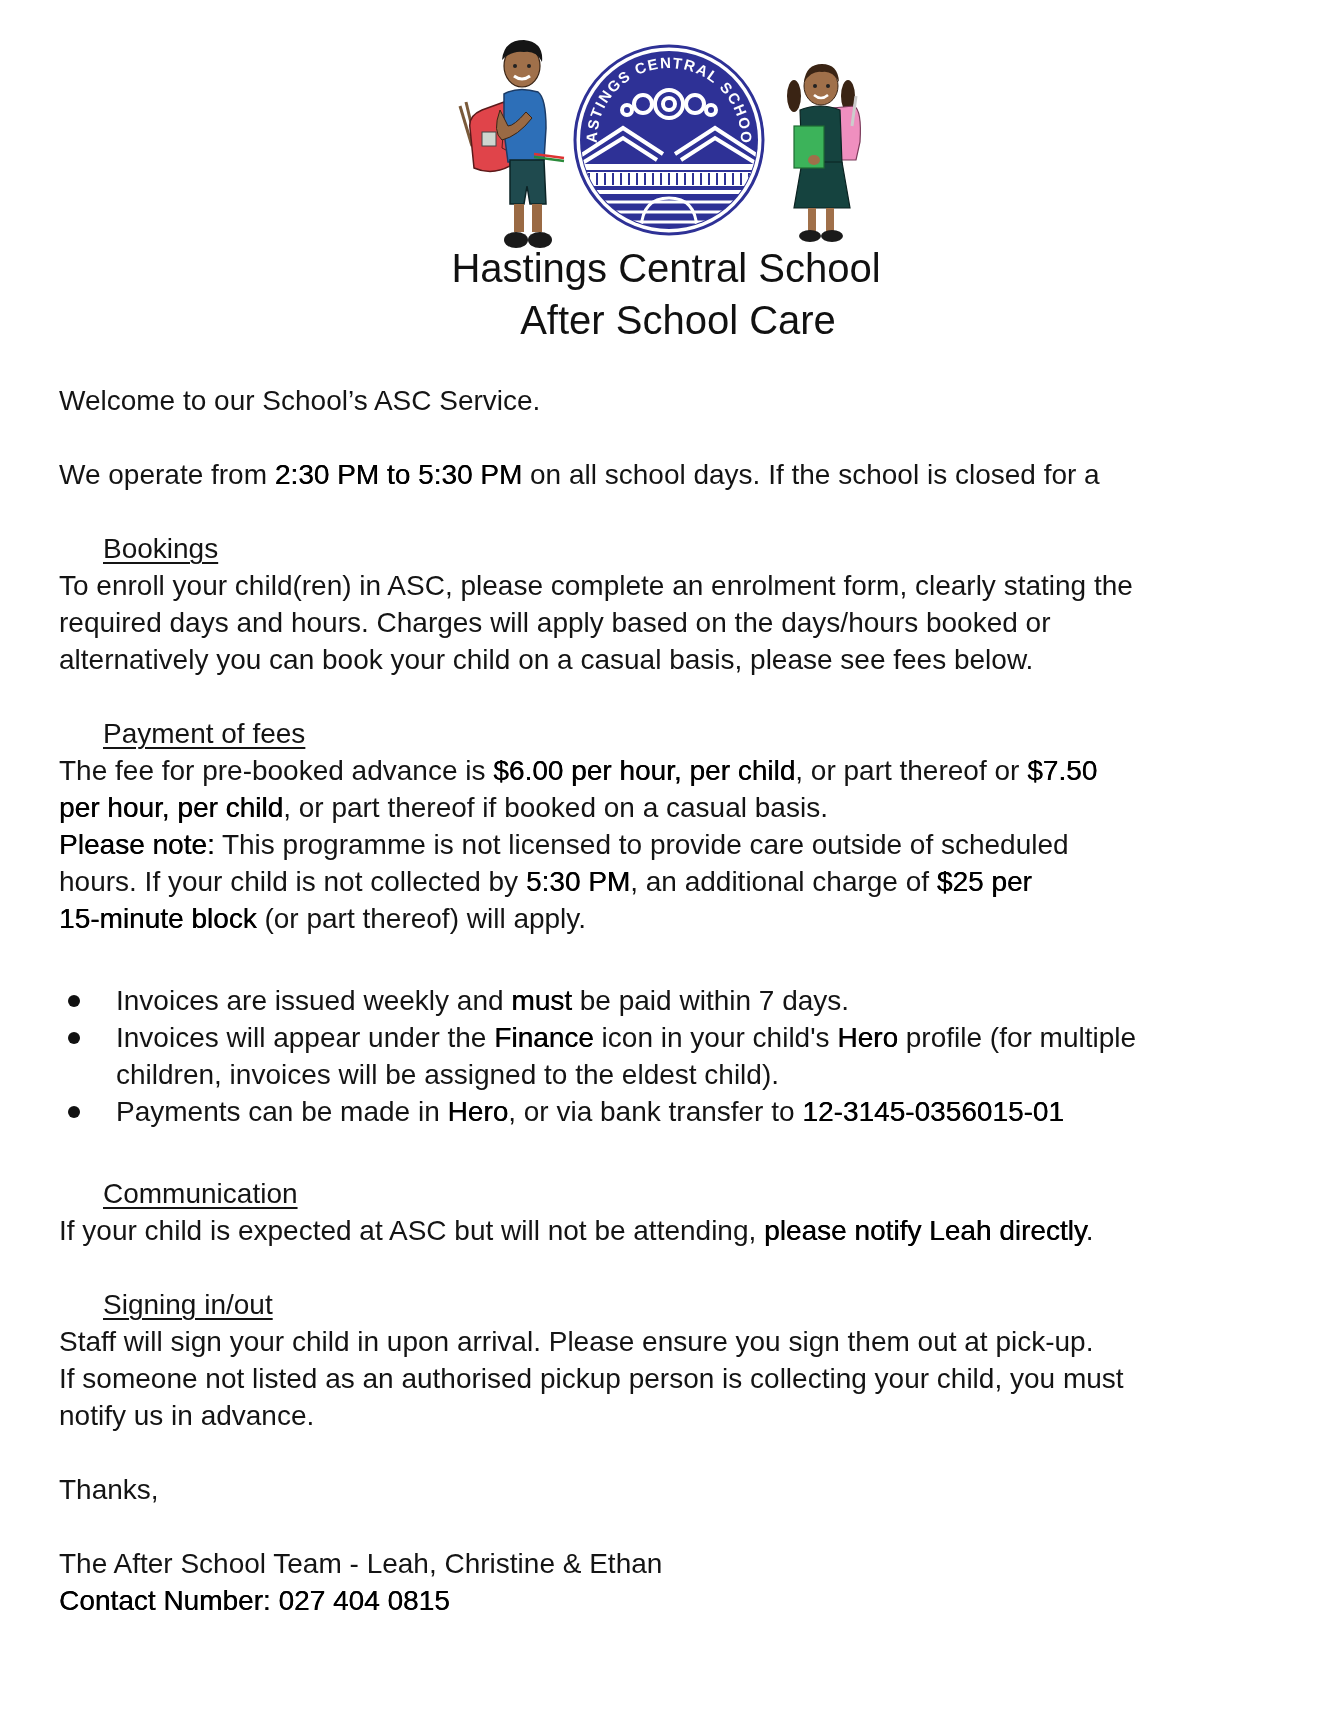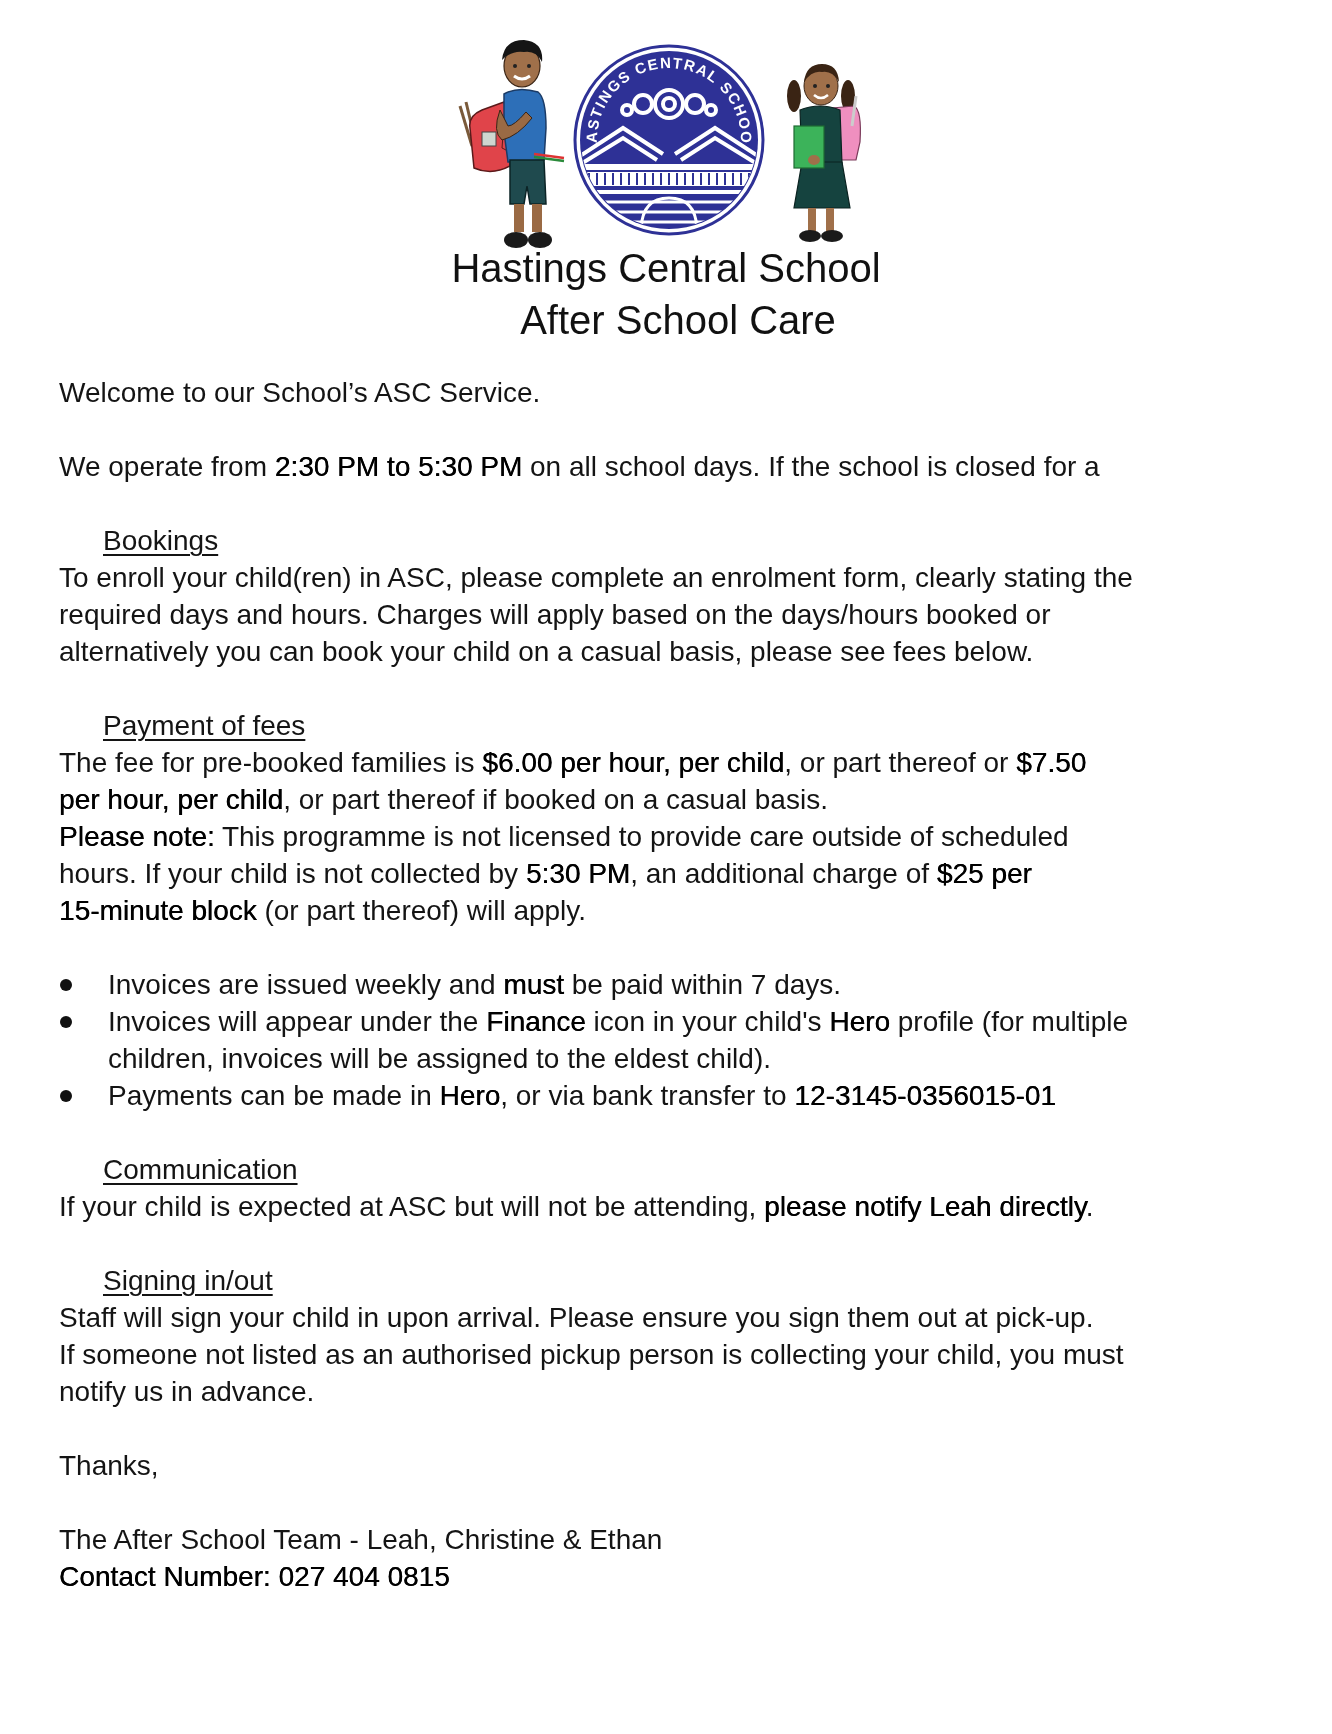--- a/index.html
+++ b/index.html
@@ -13,28 +13,28 @@
   .logo { position: absolute; left: 571px; top: 42px; width: 196px; height: 196px; }
   .girl { position: absolute; left: 782px; top: 56px; width: 86px; height: 190px; }
   .title {
     position: absolute; left: 0; width: 1332px; text-align: center;
     font-size: 40px; line-height: 52px; color: #111;
   }
   .title.l1 { top: 242px; }
   .title.l2 { top: 294px; margin-left: 12px; }
 
   .content {
-    position: absolute; left: 59px; top: 374px; width: 1240px;
+    position: absolute; left: 59px; top: 382px; width: 1240px;
     font-size: 28px; line-height: 37px;
   }
   .line { white-space: nowrap; height: 37px; }
   .blank { height: 37px; }
   .heading { text-decoration: underline; text-decoration-thickness: 2px; text-underline-offset: 4px; margin-left: 44px; }
   .em { font-weight: normal; color: #000; text-shadow: 0.35px 0 0 #000; }
-  .bullets { margin: 0; padding: 0; list-style: none; }
+  .bullets { margin: 8px; padding: 0; list-style: none; }
   .bullet { position: relative; padding-left: 49px; }
   .bullet .dot {
     position: absolute; left: 1px; top: 13px; width: 12px; height: 12px;
     border-radius: 50%; background: #111;
   }
 </style>
 </head>
 <body>
 
 <div class="header">
@@ -179,21 +179,21 @@
   <div class="line"><span>We operate from </span><span class="em">2:30 PM to 5:30 PM</span><span> on all school days. If the school is closed for a</span></div>
   <div class="blank"></div>
 
   <div class="line heading">Bookings</div>
   <div class="line">To enroll your child(ren) in ASC, please complete an enrolment form, clearly stating the</div>
   <div class="line">required days and hours. Charges will apply based on the days/hours booked or</div>
   <div class="line">alternatively you can book your child on a casual basis, please see fees below.</div>
   <div class="blank"></div>
 
   <div class="line heading">Payment of fees</div>
-  <div class="line"><span>The fee for pre-booked families is </span><span class="em">$6.00 per hour, per child</span><span>, or part thereof or </span><span class="em">$7.50</span></div>
+  <div class="line"><span>The fee for pre-booked advance is </span><span class="em">$6.00 per hour, per child</span><span>, or part thereof or </span><span class="em">$7.50</span></div>
   <div class="line"><span class="em">per hour, per child</span><span>, or part thereof if booked on a casual basis.</span></div>
   <div class="line"><span class="em">Please note:</span><span> This programme is not licensed to provide care outside of scheduled</span></div>
   <div class="line"><span>hours. If your child is not collected by </span><span class="em">5:30 PM</span><span>, an additional charge of </span><span class="em">$25 per</span></div>
   <div class="line"><span class="em">15-minute block</span><span> (or part thereof) will apply.</span></div>
   <div class="blank"></div>
 
   <ul class="bullets">
     <li class="bullet">
       <span class="dot"></span>
       <div class="line"><span>Invoices are issued weekly and </span><span class="em">must</span><span> be paid within 7 days.</span></div>

